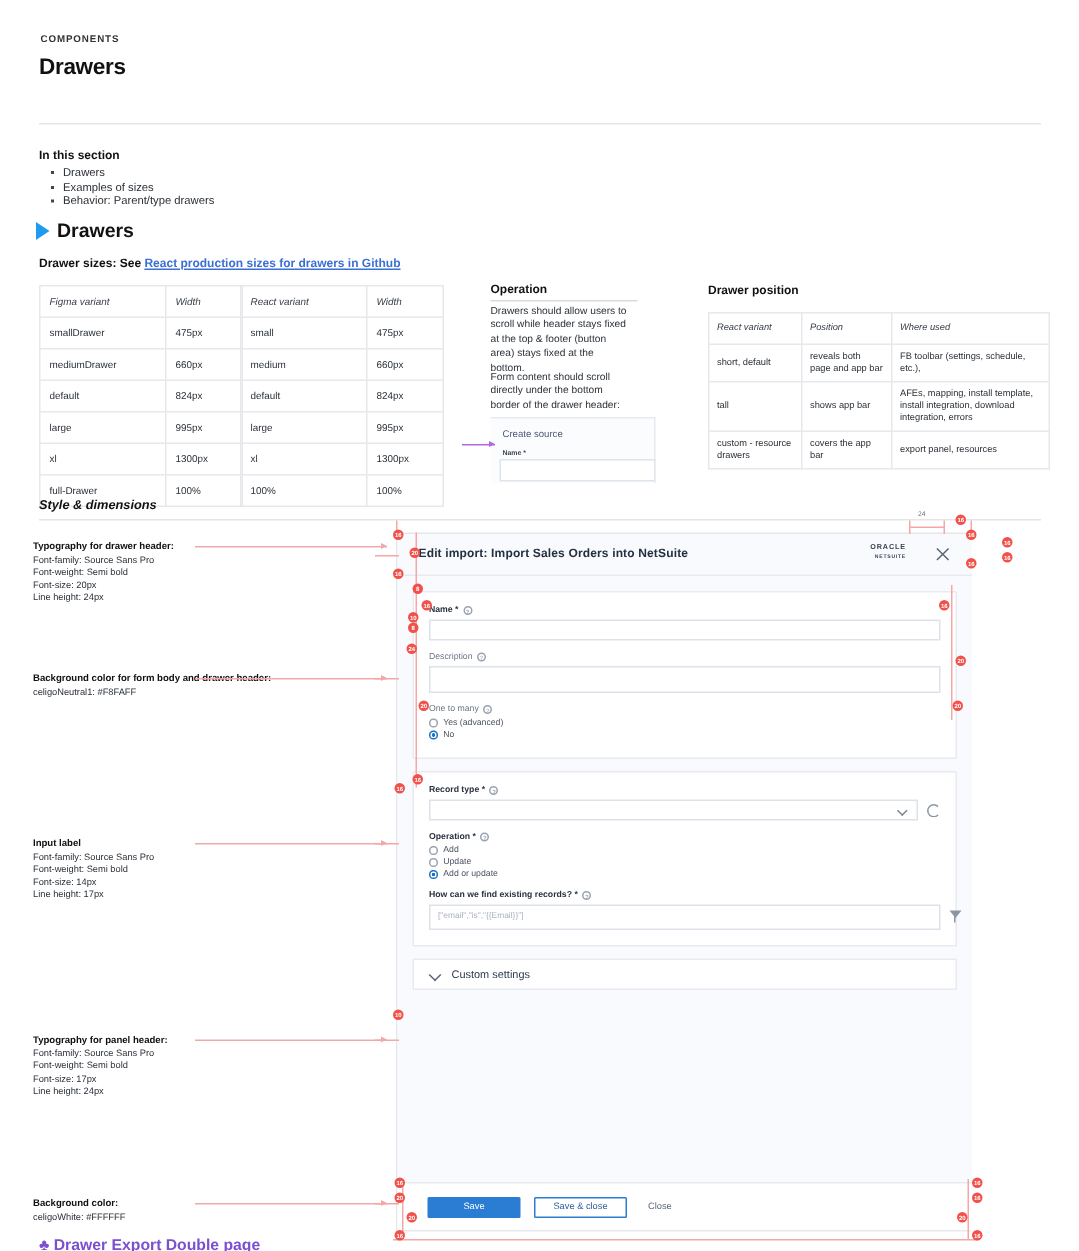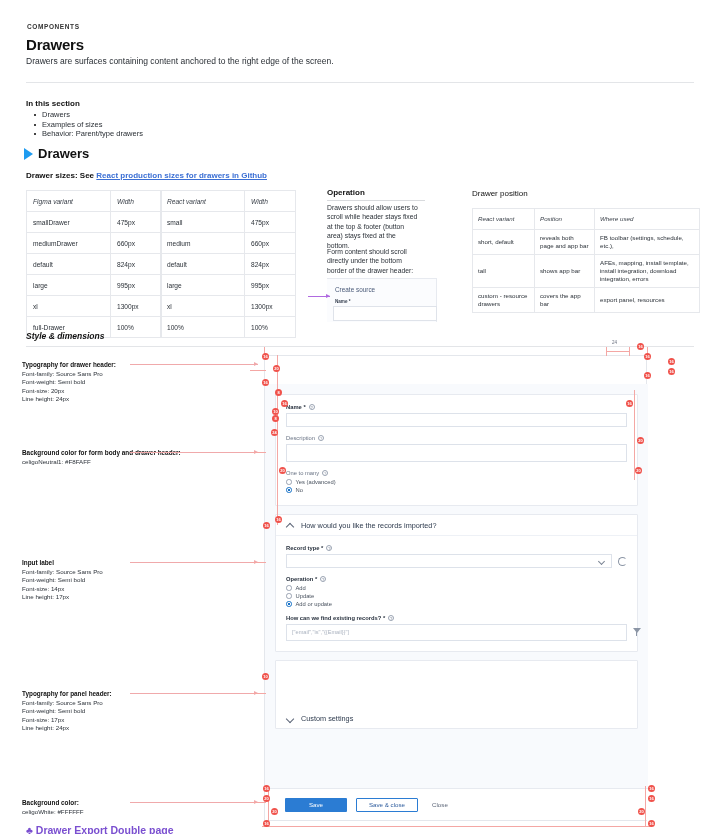--- a/index.html
+++ b/index.html
@@ -49,21 +49,21 @@
   .scroll-p { position:absolute; left:327px; top:203px; width:93px; font-size:6.8px; line-height:9.4px; color:#2b3138;}
   .scroll-p2 { position:absolute; left:327px; top:247px; width:95px; font-size:6.8px; line-height:9.4px; color:#2b3138;}
   .mini { position:absolute; left:327px; top:278px; width:110px; height:44px; background:#fbfcfe; border:1px solid #e7eaf0; border-left:none; border-bottom:none;}
   .mini-title { position:absolute; left:8px; top:7px; font-size:6.4px; color:#4a5a78;}
   .mini-label { position:absolute; left:8px; top:20px; font-size:4.6px; font-weight:700; color:#3b4454;}
   .mini-input { position:absolute; left:6px; top:27px; width:104px; height:15px; background:#fff; border:1px solid #dfe3ea;}
   .mini-arrow { position:absolute; left:308px; top:296px; width:22px; height:1px; background:#b06ae0;}
   .mini-arrow:after{content:"";position:absolute;right:0;top:-2px;border-left:4px solid #b06ae0;border-top:2.5px solid transparent;border-bottom:2.5px solid transparent;}
 
   
-  .dp-h { position:absolute; left:472px; top:189px; font-size:8px; font-weight:400; color:#111; }
+  .dp-h { position:absolute; left:472px; top:189px; font-size:8px; font-weight:700; color:#111; }
   #dp-table { left:472px; top:208px; width:228px; font-size:6.2px;}
   #dp-table td { padding:4px 5px; line-height:8px;}
   #dp-table td:nth-child(1){width:62px;}
   #dp-table td:nth-child(2){width:60px;}
 
   
   .sd-h { position:absolute; left:26px; top:331px; font-size:8.5px; font-weight:700; color:#111;font-style:italic;}
   .sd-rule { position:absolute; left:26px; top:346px; width:668px; height:1px; background:#e3e5e8;}
 
   
@@ -138,21 +138,20 @@
   .dimtxt { position:absolute; font-size:4.5px; color:#6b7280; z-index:20;}
   .dimline { position:absolute; background:#f4a7a4; z-index:15;}
 </style>
 </head>
 <body>
 
 <div class="page">
 
   <div class="eyebrow">COMPONENTS</div>
   <div class="h1">Drawers</div>
-  <div class="intro">Drawers are surfaces containing content anchored to the right edge of the screen.</div>
   <div class="rule"></div>
 
   <div class="section-title">In this section</div>
   <div class="toc">
     <div>Drawers</div>
     <div>Examples of sizes</div>
     <div>Behavior: Parent/type drawers</div>
   </div>
 
   <div class="blue-tri"></div>
@@ -311,20 +310,28 @@
 
   <div class="footer-tags">♣ Drawer   Export   Double page</div>
 
   <div class="dimtxt" style="left:612px; top:340px;">24</div>
   <div class="dimline" style="left:606px; top:347px; width:1px; height:9px;"></div>
   <div class="dimline" style="left:629px; top:347px; width:1px; height:9px;"></div>
   <div class="dimline" style="left:606px; top:351px; width:24px; height:1px;"></div>
 
   <div class="drawer">
 
+    <div class="d-header">
+      <div class="d-title">Edit import: Import Sales Orders into NetSuite</div>
+      <div class="oracle">
+        <div class="o1">ORACLE</div>
+        <div class="o2">NETSUITE</div>
+      </div>
+      <div class="d-close"></div>
+    </div>
 
     <div class="d-body">
 
       <div class="panel">
         <div class="panel-body">
           <div class="flabel">
             <span>Name *</span>
             <span class="qm">?</span>
           </div>
           <div class="finput"></div>
@@ -344,24 +351,20 @@
             <span>Yes (advanced)</span>
           </div>
           <div class="radio-row">
             <span class="radio on"></span>
             <span>No</span>
           </div>
         </div>
       </div>
 
       <div class="panel">
-        <div class="panel-head">
-          <span class="chev"></span>
-          <span class="panel-title">How would you like the records imported?</span>
-        </div>
         <div class="panel-body">
           <div class="flabel">
             <span>Record type *</span>
             <span class="qm">?</span>
           </div>
           <div class="row">
             <div class="select"></div>
             <div class="refresh"></div>
           </div>
 
@@ -388,21 +391,21 @@
           </div>
           <div class="code-area">
             <div class="code-box">["email","is","{{Email}}"]</div>
             <div class="funnel"></div>
           </div>
         </div>
       </div>
 
 
       <div class="panel">
-        <div class="panel-head plain" style="height:19px;margin-top:48px;">
+        <div class="panel-head plain" style="height:19px;">
           <span class="chev down"></span>
           <span class="panel-title">Custom settings</span>
         </div>
       </div>
 
     </div>
 
     <div class="d-footer">
       <div class="btn-pri">Save</div>
       <div class="btn-sec">Save &amp; close</div>

